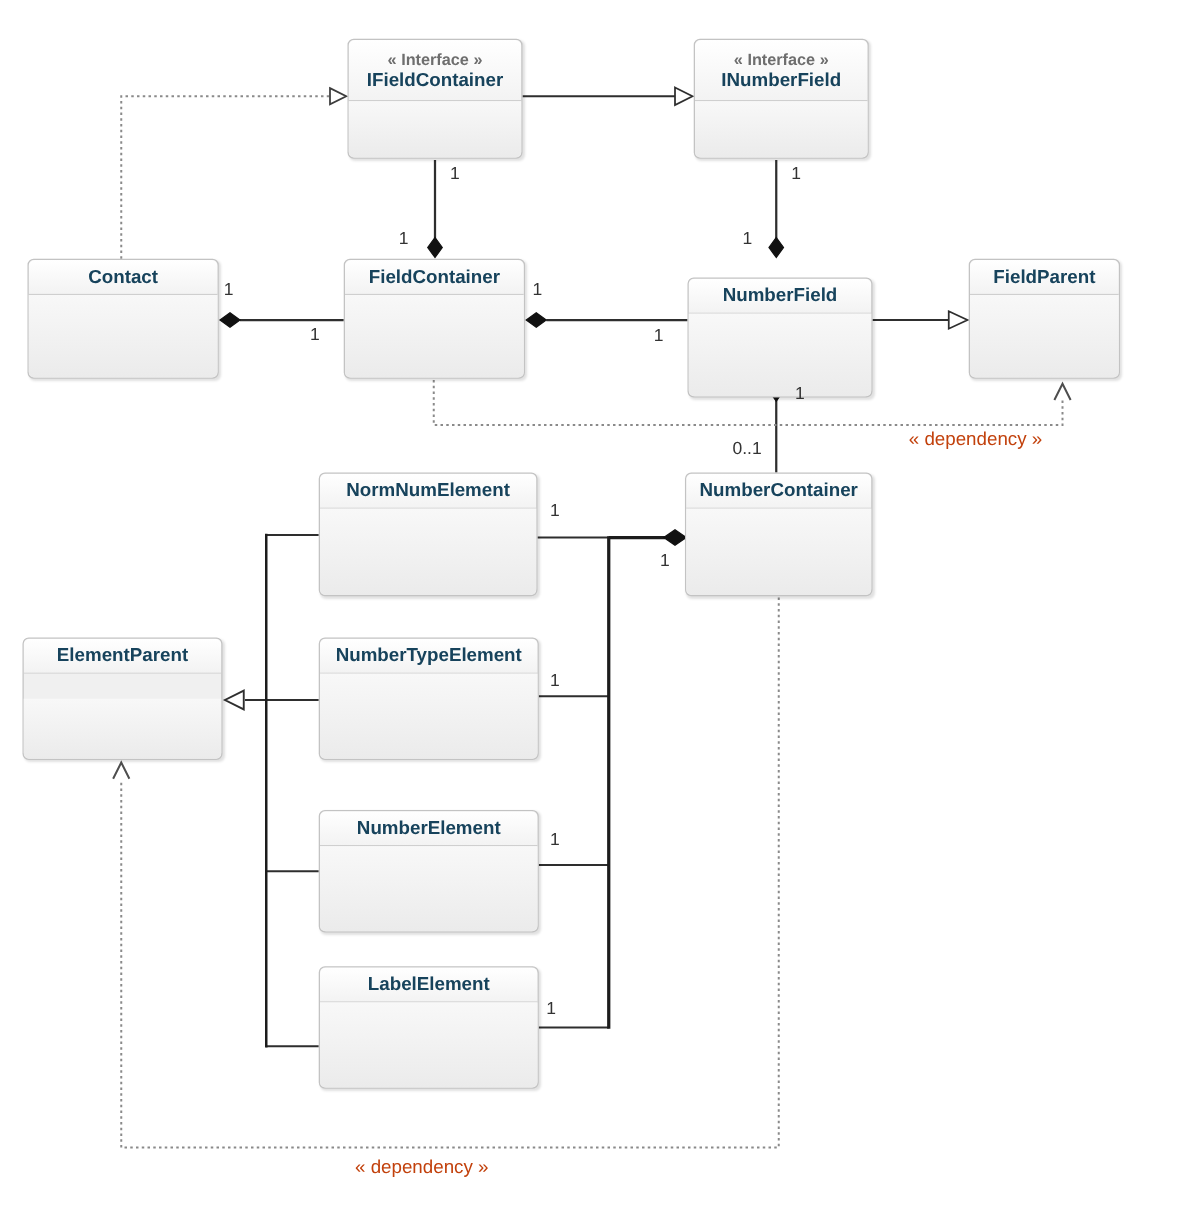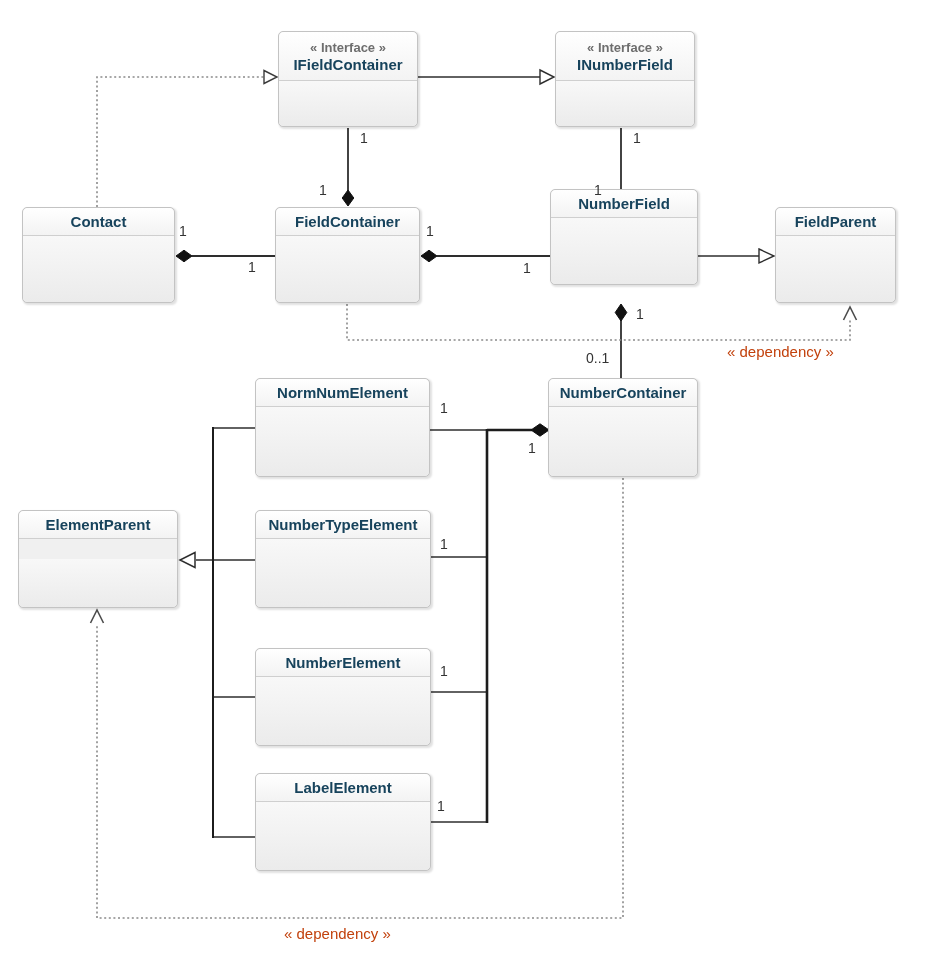--- a/index.html
+++ b/index.html
@@ -171,21 +171,21 @@
     <div class="box-body"></div>
   </div>
 
   <div class="uml-box" style="left:275px; top:207px; width:145px; height:96px;">
     <div class="box-header">
       <div class="box-title">FieldContainer</div>
     </div>
     <div class="box-body"></div>
   </div>
 
-  <div class="uml-box" style="left:550px; top:189px; width:148px; height:96px;">
+  <div class="uml-box" style="left:550px; top:222px; width:148px; height:96px;">
     <div class="box-header">
       <div class="box-title">NumberField</div>
     </div>
     <div class="box-body"></div>
   </div>
 
   <div class="uml-box" style="left:775px; top:207px; width:121px; height:96px;">
     <div class="box-header">
       <div class="box-title">FieldParent</div>
     </div>

